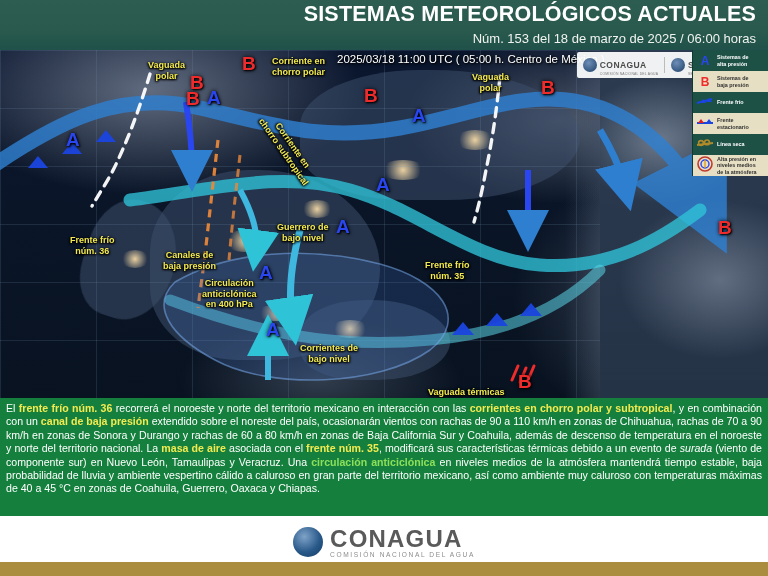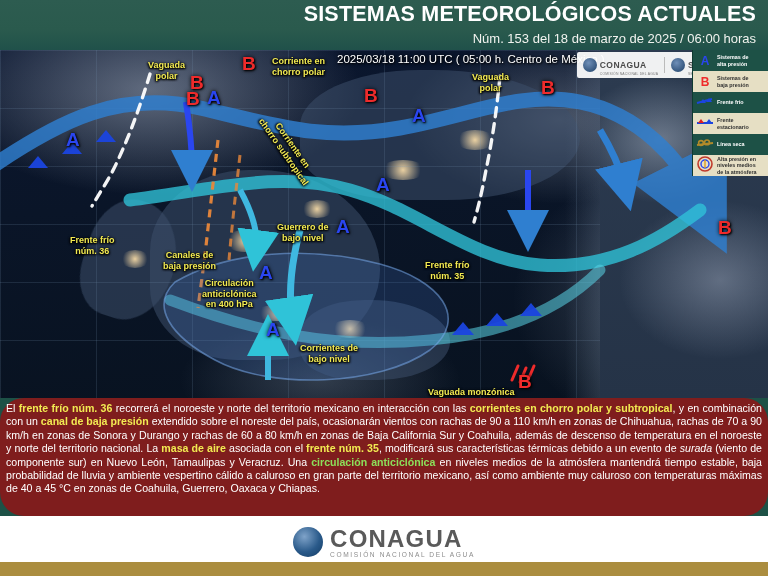--- a/index.html
+++ b/index.html
@@ -115,22 +115,22 @@
   .leg-row.alt { background:#e6dfc4; }
   .leg-ico { width:18px; flex:0 0 18px; text-align:center; font-weight:bold; font-size:12px; }
   .leg-ico.a { color:#2a46f0; }
   .leg-ico.b { color:#ef2b2b; }
   .leg-txt { font-size:5.4px; line-height:6.4px; color:#ffffff; font-weight:bold; white-space:pre-line; }
   .leg-row.alt .leg-txt { color:#2f2f2f; }
 
   
   .textblock {
     position:absolute; left:0; top:398px; width:768px; height:118px;
-    background:#7f1d1d; padding:4px 6px 0 6px;
-    color:#ffffff; font-size:10.6px; line-height:13.4px; text-align:justify;border-radius:24px;
+    background:#15803d; padding:4px 6px 0 6px;
+    color:#ffffff; font-size:10.6px; line-height:13.4px; text-align:justify;
   }
   .hl-y { color:#f2ea52; font-weight:bold; }
   .hl-g { color:#8ce05a; font-weight:bold; }
   .it { font-style:italic; }
 
   
   .footer {
     position:absolute; left:0; top:516px; width:768px; height:60px;
     background:#ffffff; display:flex; align-items:center; justify-content:center;
   }
@@ -254,21 +254,21 @@
 núm. 36</div>
         <div class="mlabel" style="left: 277px; top: 172px;">Guerrero de
 bajo nivel</div>
         <div class="mlabel" style="left: 202px; top: 228px;">Circulación
 anticiclónica
 en 400 hPa</div>
         <div class="mlabel" style="left: 425px; top: 210px;">Frente frío
 núm. 35</div>
         <div class="mlabel" style="left: 300px; top: 293px;">Corrientes de
 bajo nivel</div>
-        <div class="mlabel" style="left: 428px; top: 337px;">Vaguada monzónica</div>
+        <div class="mlabel" style="left: 428px; top: 337px;">Vaguada térmicas</div>
         <div class="sym b" style="left: 242px; top: 4px;">B</div>
         <div class="sym b" style="left: 190px; top: 23px;">B</div>
         <div class="sym b" style="left: 541px; top: 28px;">B</div>
         <div class="sym b" style="left: 186px; top: 39px;">B</div>
         <div class="sym b" style="left: 364px; top: 36px;">B</div>
         <div class="sym b" style="left: 718px; top: 168px;">B</div>
         <div class="sym b" style="left: 518px; top: 322px;">B</div>
         <div class="sym a" style="left: 66px; top: 80px;">A</div>
         <div class="sym a" style="left: 207px; top: 38px;">A</div>
         <div class="sym a" style="left: 412px; top: 56px;">A</div>

